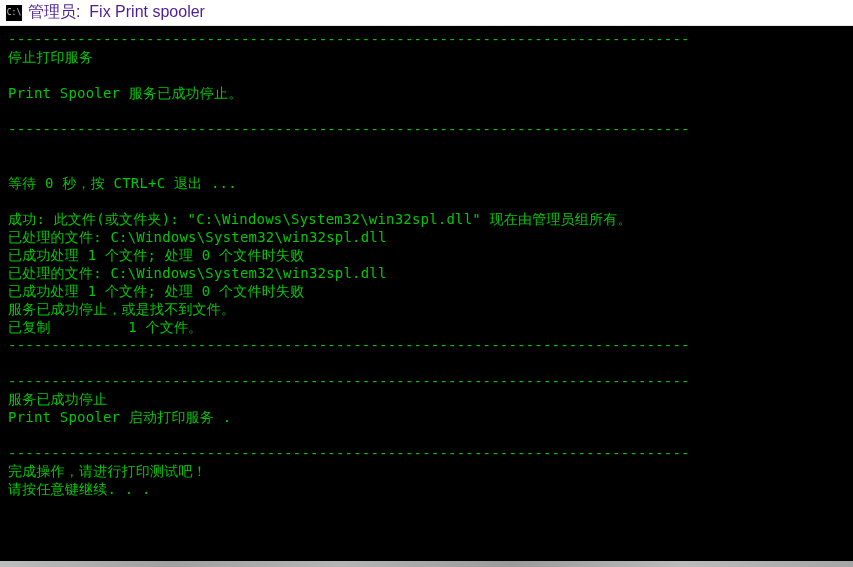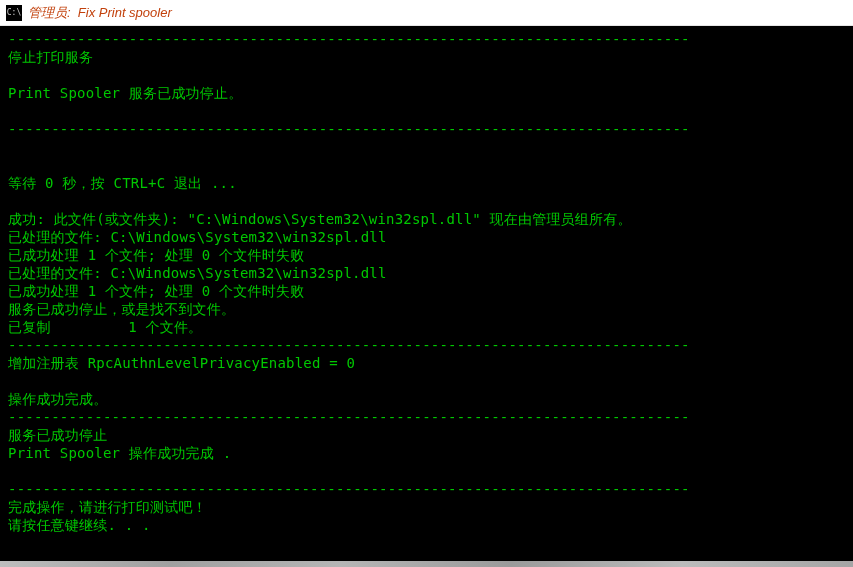--- a/index.html
+++ b/index.html
@@ -36,25 +36,24 @@
       background: #000;
       color: #ccc;
       font-size: 8px;
       font-family: monospace;
       display: flex;
       align-items: center;
       justify-content: center;
       line-height: 1;
     }
     .titlebar .title {
-      font-size: 13px;
-      color: #c2410c;
+      font-size: 16px;
+      color: #4c1d95;
       font-family: "Microsoft YaHei", sans-serif;
       white-space: pre;
-      font-style: italic;
     }
     .console {
       flex: 1;
       background: #000000;
       padding: 4px 8px 0 8px;
       overflow: hidden;
     }
     .line {
       color: #00c800;
       font-size: 14px;
@@ -91,25 +90,23 @@
     <div class="line">等待 0 秒，按 CTRL+C 退出 ...</div>
     <div class="blank"></div>
     <div class="line">成功: 此文件(或文件夹): "C:\Windows\System32\win32spl.dll" 现在由管理员组所有。</div>
     <div class="line">已处理的文件: C:\Windows\System32\win32spl.dll</div>
     <div class="line">已成功处理 1 个文件; 处理 0 个文件时失败</div>
     <div class="line">已处理的文件: C:\Windows\System32\win32spl.dll</div>
     <div class="line">已成功处理 1 个文件; 处理 0 个文件时失败</div>
     <div class="line">服务已成功停止，或是找不到文件。</div>
     <div class="line">已复制         1 个文件。</div>
     <div class="line">-------------------------------------------------------------------------------</div>
-    <div class="line">增加注册表 RpcAuthnLevelPrivacyEnabled = 0</div>
     <div class="blank"></div>
-    <div class="line">操作成功完成。</div>
     <div class="line">-------------------------------------------------------------------------------</div>
     <div class="line">服务已成功停止</div>
-    <div class="line">Print Spooler 操作成功完成 .</div>
+    <div class="line">Print Spooler 启动打印服务 .</div>
     <div class="blank"></div>
     <div class="line">-------------------------------------------------------------------------------</div>
     <div class="line">完成操作，请进行打印测试吧！</div>
     <div class="line">请按任意键继续. . .</div>
   </div>
   <div class="bottom-strip"></div>
 </div>
 
 </body></html>

